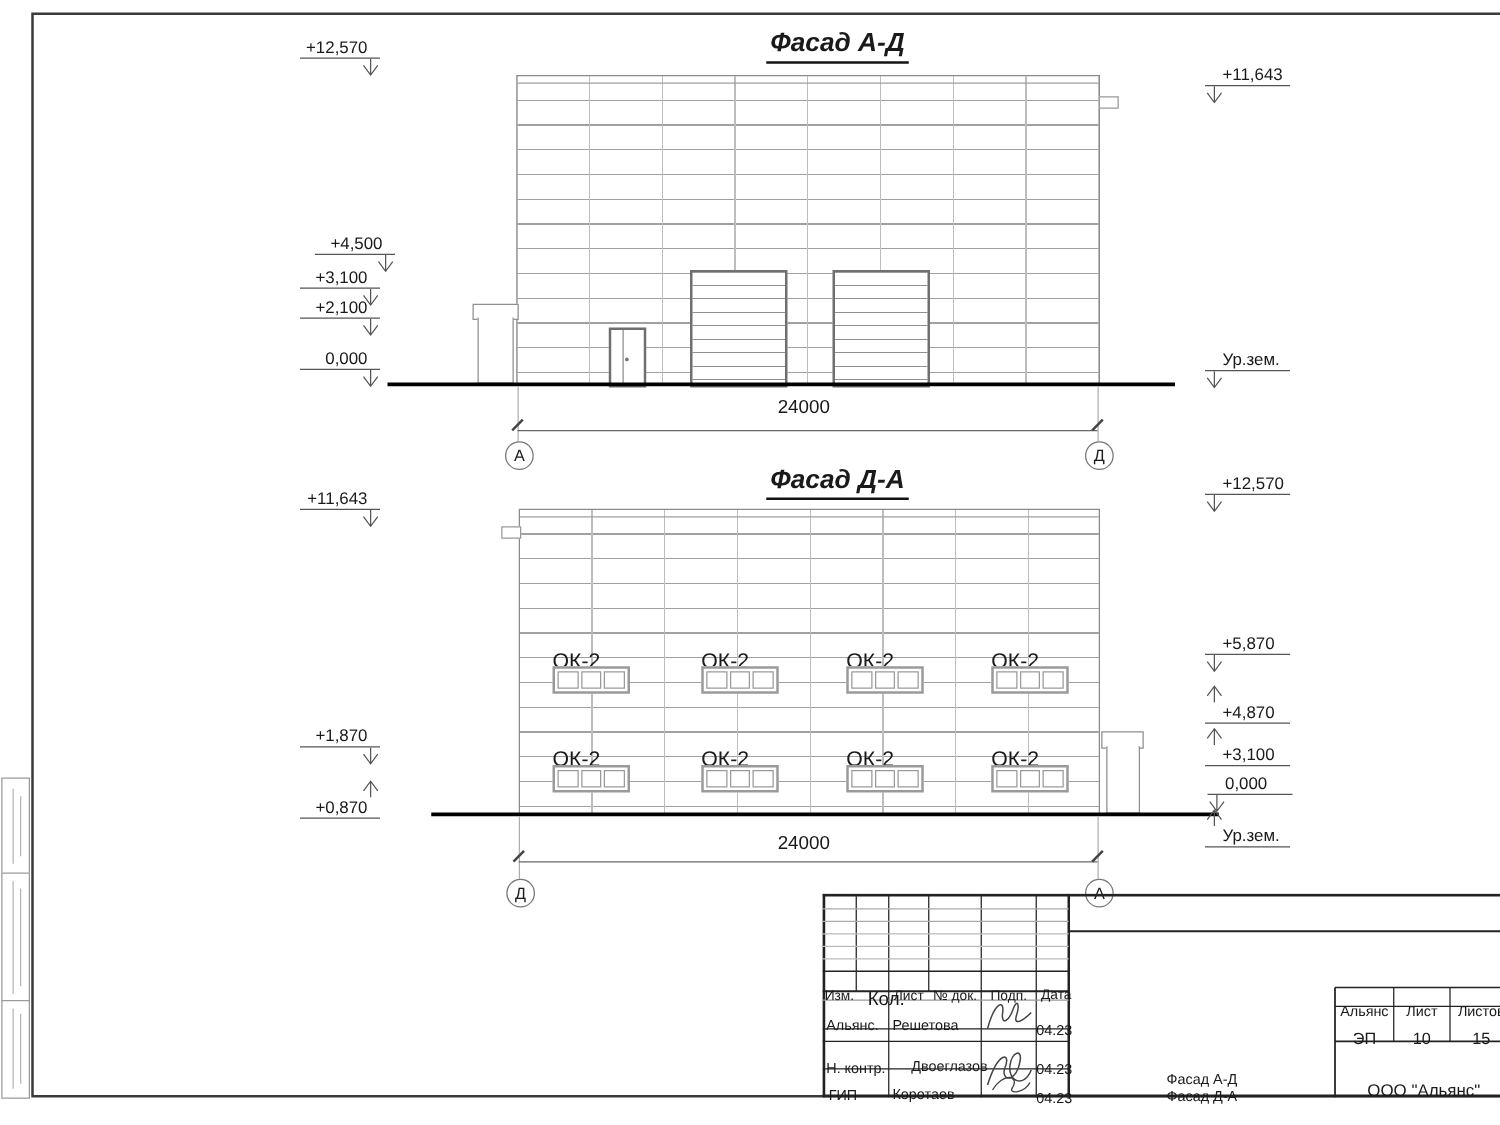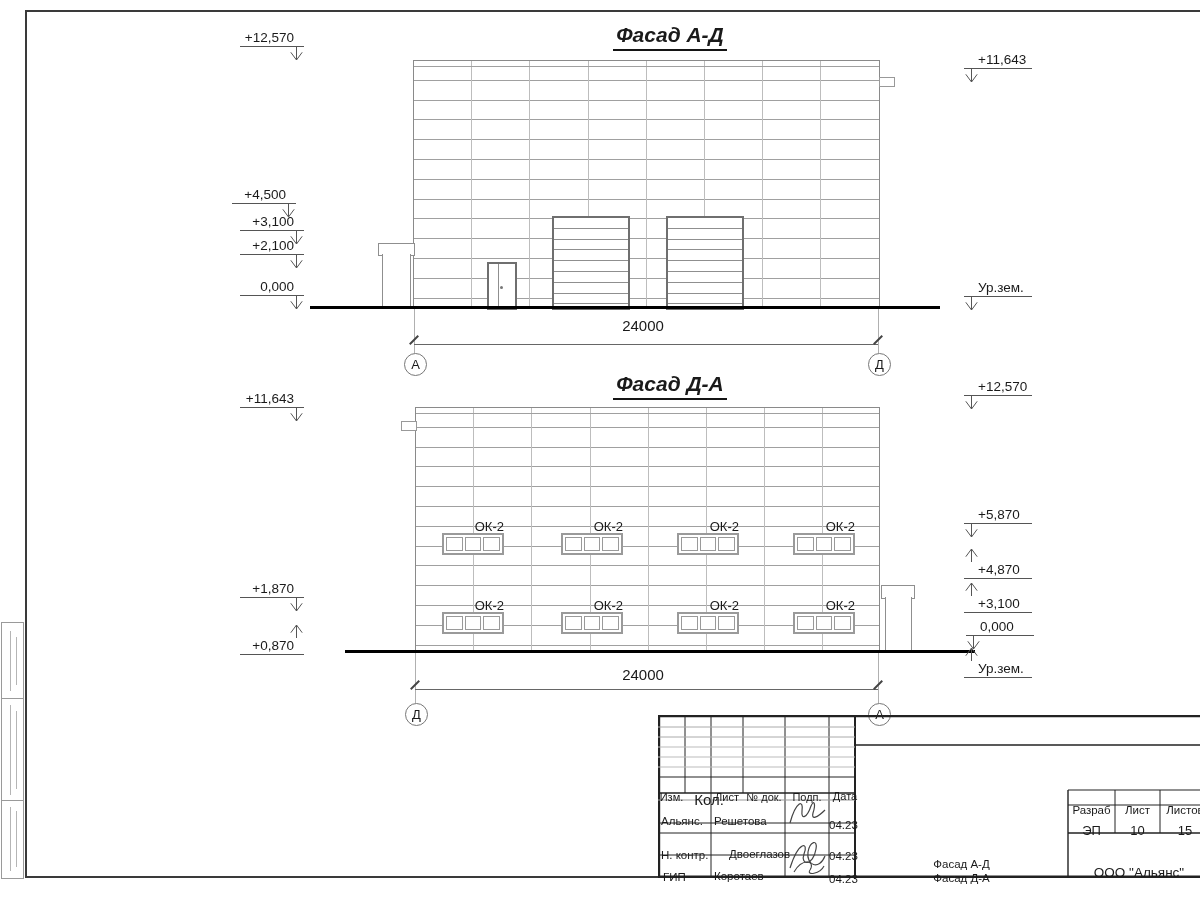--- a/index.html
+++ b/index.html
@@ -17,21 +17,21 @@
   .annex-cap{position:absolute;border:1px solid #8f8f8f;background:#fff;}
   .annex-body{position:absolute;border:1px solid #8f8f8f;border-top:none;background:#fff;}
   .gate{position:absolute;width:74px;height:90px;border:2px solid #6f6f6f;background-color:#fff;
     background-image:repeating-linear-gradient(to bottom,#fff 0,#fff 9.8px,#8f8f8f 9.8px,#8f8f8f 10.8px);}
   .door{position:absolute;width:26px;height:44px;border:2px solid #6f6f6f;background:#fff;}
   .door::before{content:"";position:absolute;left:34%;top:0;bottom:0;width:1px;background:#8f8f8f;}
   .door::after{content:"";position:absolute;left:42%;top:50%;width:3px;height:3px;background:#777;border-radius:50%;}
   .win{position:absolute;width:62px;height:22px;border:2px solid #9a9a9a;background:#fff;
        display:flex;gap:2px;padding:2px;box-sizing:border-box;}
   .win i{flex:1;border:1px solid #9a9a9a;}
-  .oklbl{position:absolute;width:62px;text-align:right;font-size:13px;}
+  .oklbl{position:absolute;width:62px;text-align:left;font-size:17px;}
 
   .ground{position:absolute;height:3px;background:#000;}
   .axline{position:absolute;width:1px;background:#b0b0b0;}
   .dim{position:absolute;height:1px;background:#666;}
   .dim::before,.dim::after{content:"";position:absolute;top:-5px;width:12px;height:2px;background:#444;transform:rotate(-45deg);}
   .dim::before{left:-6px;} .dim::after{right:-6px;}
   .dimtxt{position:absolute;width:120px;text-align:center;font-size:15px;}
   .bubble{position:absolute;width:21px;height:21px;border:1px solid #777;border-radius:50%;background:#fff;
           text-align:center;line-height:21px;font-size:13px;}
   .ftitle{position:absolute;width:220px;text-align:center;font-size:21px;font-weight:bold;font-style:italic;}
@@ -92,21 +92,21 @@
   <div class="dimtxt" style="left:583px;top:317px">24000</div>
   <div class="bubble" style="left:404px;top:353px">А</div>
   <div class="bubble" style="left:868px;top:353px">Д</div>
 
   <div class="lvl a-r" style="left:240px;top:30px">
       <span class="t">+12,570</span>
       <svg class="arr" viewBox="0 0 13 14">
         <path d="M6.5 0 V13 M0.8 5.3 L6.5 13 L12.2 5.3" fill="none" stroke="#555" stroke-width="1"></path>
       </svg>
     </div>
-  <div class="lvl a-r" style="left:232px;top:187px">
+  <div class="lvl a-r" style="left:252px;top:187px">
       <span class="t">+4,500</span>
       <svg class="arr" viewBox="0 0 13 14">
         <path d="M6.5 0 V13 M0.8 5.3 L6.5 13 L12.2 5.3" fill="none" stroke="#555" stroke-width="1"></path>
       </svg>
     </div>
   <div class="lvl a-r" style="left:240px;top:214px">
       <span class="t">+3,100</span>
       <svg class="arr" viewBox="0 0 13 14">
         <path d="M6.5 0 V13 M0.8 5.3 L6.5 13 L12.2 5.3" fill="none" stroke="#555" stroke-width="1"></path>
       </svg>
@@ -322,21 +322,21 @@
     <svg style="position:absolute;left:128px;top:119px" width="42" height="42">
       <path d="M4 34 C 13 6, 23 8, 18 20 C 14 31, 27 33, 30 15 C 32 5, 24 7, 22 18 C 20 31, 33 37, 39 22" fill="none" stroke="#444" stroke-width="1.2"></path>
       <path d="M8 38 C 16 24, 30 26, 24 36 C 20 42, 34 40, 38 32" fill="none" stroke="#444" stroke-width="1.1"></path>
     </svg>
 
     
     <div class="tbt tbc" style="left:197px;width:213px;top:131px">Фасад А-Д</div>
     <div class="tbt tbc" style="left:197px;width:213px;top:145px">Фасад Д-А</div>
 
     
-    <div class="tbt tbc" style="left:410px;width:47px;top:77px">Разраб</div>
+    <div class="tbt tbc" style="left:410px;width:47px;top:77px">Альянс</div>
     <div class="tbt tbc" style="left:457px;width:45px;top:77px">Лист</div>
     <div class="tbt tbc" style="left:502px;width:50px;top:77px">Листов</div>
     <div class="tbt tbc" style="left:410px;width:47px;top:96px;font-size:13px">ЭП</div>
     <div class="tbt tbc" style="left:457px;width:45px;top:96px;font-size:13px">10</div>
     <div class="tbt tbc" style="left:502px;width:50px;top:96px;font-size:13px">15</div>
 
     
     <div class="tbt tbc" style="left:412px;width:138px;top:138px;font-size:13.5px">ООО "Альянс"</div>
   </div>
 

